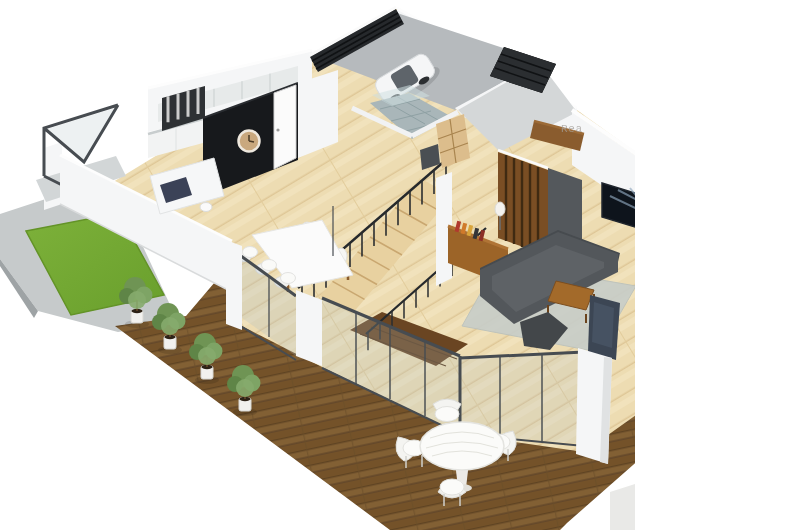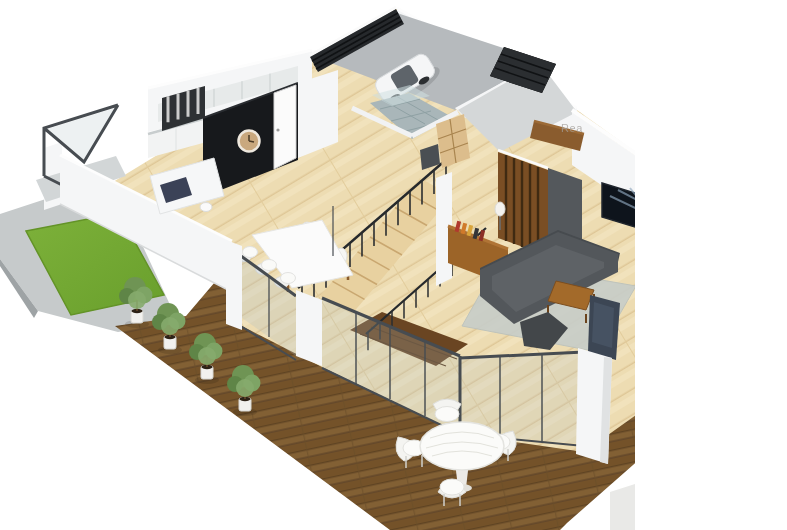--- a/index.html
+++ b/index.html
@@ -1,16 +1,16 @@
 <!DOCTYPE html>
 <html style="--c-background: #ffffff; --c-deck_wood: #7a5830; --c-deck_seam: #5f4423; --c-interior_floor: #eddcb2; --c-floor_seam: #d9bf8c; --c-grass: #74a833; --c-grass_dark: #639327; --c-concrete: #c6cacb; --c-wall_white: #f5f6f7; --c-wall_shaded: #e6e8e9; --c-accent_black: #17191c; --c-frame_dark: #474c51; --c-glass_tint: #aebfc6; --c-sofa_gray: #53575b; --c-rug_gray: #c7cdc9; --c-furniture_wood: #9c6428; --c-slat_wood: #7a4e24; --c-tile_gray: #a9b6b9; --c-clock_tan: #c9a87e; --c-plant_green: #6f9454; --c-stair_wood: #e8d1a0; --c-landing_dark: #6a4522; --c-car_white: #f5f6f7; --c-garage_floor: #b6babd; --c-watermark: #a39f9a;"><head>
 <meta charset="utf-8">
 <style>
   html,body{margin:0;padding:0;background:#fff;}
-  .stage{position:relative;width:635px;height:530px;background:var(--c-background,#fff);overflow:hidden;font-family:Liberation Sans, sans-serif;}
+  .stage{position:relative;width:635px;height:530px;background:var(--c-background,#fff);overflow:hidden;font-family:Liberation Mono, monospace;}
   svg{display:block}
   .wall{fill:var(--c-wall_white,#f5f6f7)}
   .wall-sh{fill:var(--c-wall_shaded,#e6e8e9)}
   .blackwall{fill:var(--c-accent_black,#17191c)}
   .frame{stroke:var(--c-frame_dark,#474c51);fill:none}
   .glass{fill:var(--c-glass_tint,#aebfc6)}
   .cap{stroke:#fdfdfd;fill:none}
   .wm{font-size:11px;letter-spacing:.6px;fill:var(--c-watermark,#a39f9a);opacity:.75}
 </style>
 </head>

